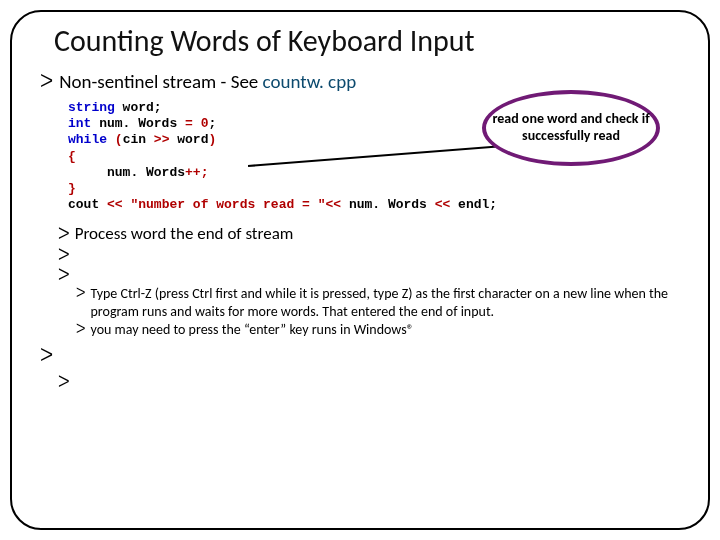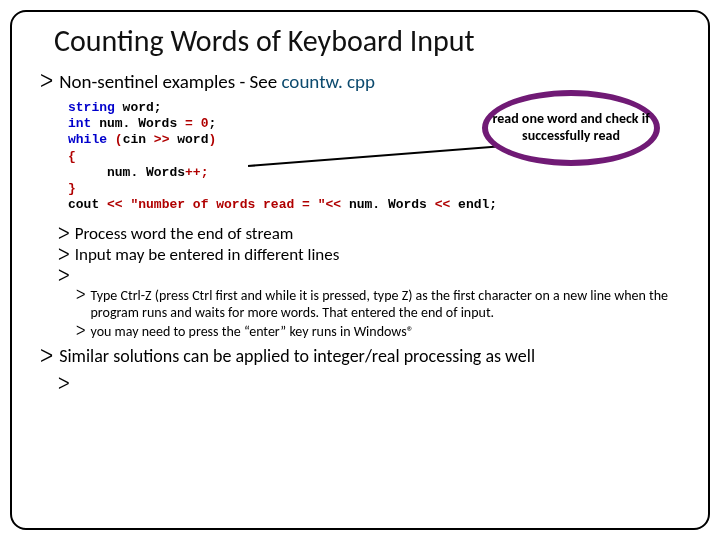--- a/index.html
+++ b/index.html
@@ -10,21 +10,21 @@
     width: 720px;
     height: 540px;
     overflow: hidden;
   }
   .slide {
     box-sizing: border-box;
     width: 700px;
     height: 520px;
     margin: 10px;
     border: 2px solid #000;
-    border-radius: 16px;
+    border-radius: 31px;
     padding: 10px 28px 6px 28px;
     position: relative;
   }
   .title {
     font-size: 30px;
     font-weight: 400;
     color: #111;
     margin: 0 0 12px 14px;
     font-family: Calibri, Arial, sans-serif;
   }
@@ -77,21 +77,21 @@
   .id { color: #000; }
   .op { color: #b00000; }
   .num { color: #b00000; }
   .str { color: #b00000; }
   .callout {
     position: absolute;
     top: 78px;
     right: 48px;
     width: 178px;
     height: 76px;
-    border: 6px solid #701a75;
+    border: 4px solid #701a75;
     border-radius: 50%;
     background: #fff;
     display: flex;
     align-items: center;
     justify-content: center;
     text-align: center;
     font-size: 14px;
     font-weight: bold;
     line-height: 1.2;
     padding: 4px;
@@ -109,21 +109,21 @@
 </head>
 <body>
 
 <div class="slide">
 
   <h1 class="title">Counting Words of Keyboard Input</h1>
 
   <div class="bullet-l1">
     <span class="glyph">ᐳ</span>
     <span>
-      <span>Non-sentinel examples -  See </span><span style="color:#0c4a6e">countw. cpp</span>
+      <span>Non-sentinel stream -  See </span><span style="color:#0c4a6e">countw. cpp</span>
     </span>
   </div>
 
   <div class="code-block"><span class="kw">string</span><span class="id"> word;</span>
 <span class="kw">int</span><span class="id"> num. Words </span><span class="op">=</span><span class="num"> 0</span><span class="id">;</span>
 <span class="kw">while </span><span class="op">(</span><span class="id">cin </span><span class="op">&gt;&gt;</span><span class="id"> word</span><span class="op">)</span>
 <span class="op">{</span>
 <span class="id">     num. Words</span><span class="op">++;</span>
 <span class="op">}</span>
 <span class="id">cout </span><span class="op">&lt;&lt;</span><span class="str"> "number of words read = "</span><span class="op">&lt;&lt;</span><span class="id"> num. Words </span><span class="op">&lt;&lt;</span><span class="id"> endl;</span></div>
@@ -135,36 +135,34 @@
   <div class="callout">
     <span>read one word and check if successfully read</span>
   </div>
 
   <div class="bullet-l2">
     <span class="glyph">ᐳ</span>
     <span>Process word the end of stream</span>
   </div>
   <div class="bullet-l2">
     <span class="glyph">ᐳ</span>
-    <span>Input may be entered in different lines</span>
   </div>
   <div class="bullet-l2">
     <span class="glyph">ᐳ</span>
   </div>
 
   <div class="bullet-l3">
     <span class="glyph">ᐳ</span>
     <span>Type Ctrl-Z (press Ctrl first and while it is pressed, type Z) as the first character on a new line when the program runs and waits for more words. That entered the end of input.</span>
   </div>
   <div class="bullet-l3">
     <span class="glyph">ᐳ</span>
     <span>you may need to press the “enter” key runs in Windows®</span>
   </div>
 
   <div class="bullet-l1" style="margin-top:6px;font-size:18px">
     <span class="glyph">ᐳ</span>
-    <span>Similar solutions can be applied to integer/real processing as well</span>
   </div>
   <div class="bullet-l2" style="font-size:16px">
     <span class="glyph">ᐳ</span>
   </div>
 
 </div>
 
 </body></html>

